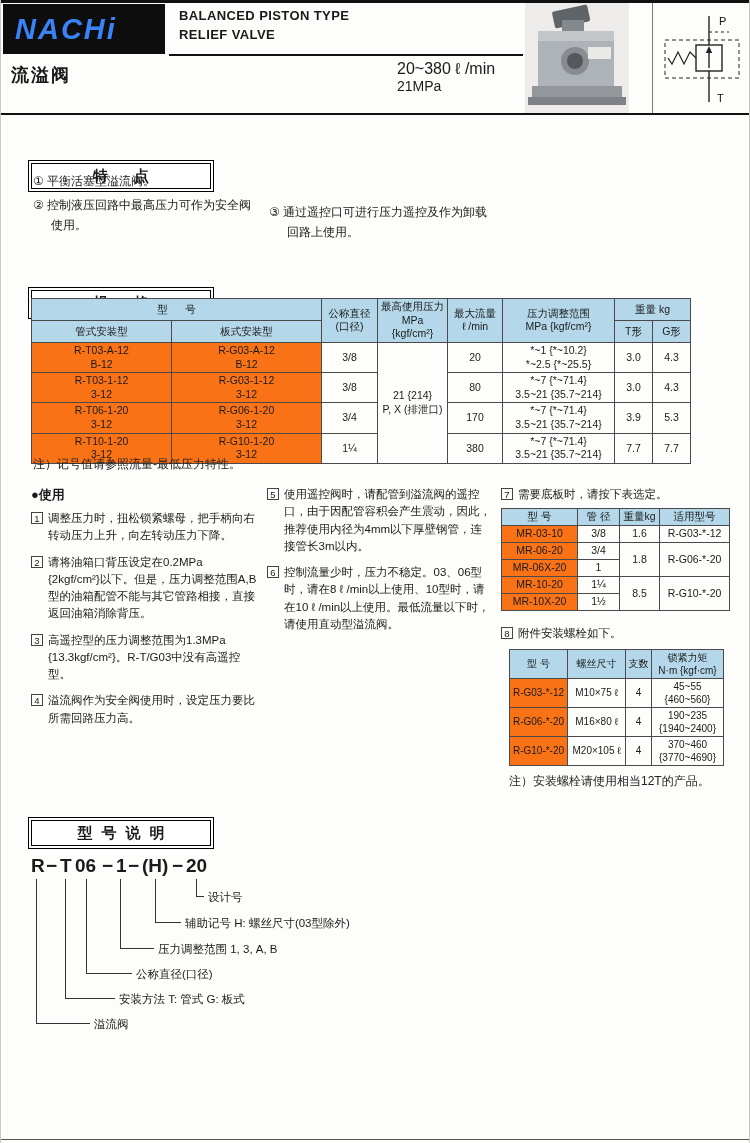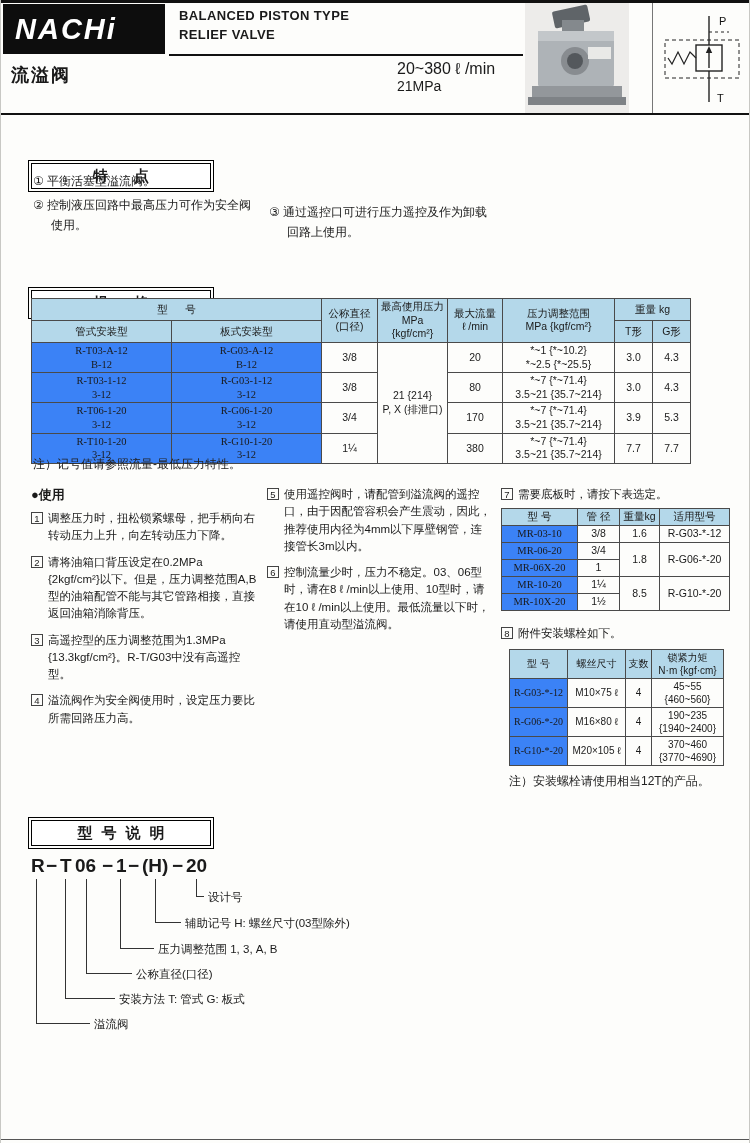--- a/index.html
+++ b/index.html
@@ -4,41 +4,41 @@
 <style>
   * { margin:0; padding:0; box-sizing:border-box; }
   html,body { background:#9a9a9a; }
   body { font-family:"Liberation Sans","DejaVu Sans",sans-serif; color:#1a1a1a; }
   .page { position:relative; width:750px; height:1143px; background:#fdfdfb; margin:0 auto; overflow:hidden;
           border-left:1px solid #c8c8c4; border-right:1px solid #c8c8c4; }
   .abs { position:absolute; }
   .rule { background:#111; }
 
   
-  .logo-box { left:2px; top:4px; width:162px; height:50px; background:#0d0d0d; color:#ffffff;
+  .logo-box { left:2px; top:4px; width:162px; height:50px; background:#0d0d0d; color:#3b82f6;
               font-weight:bold; font-size:29px; letter-spacing:2px; line-height:50px; padding-left:12px;
               font-style:italic; }
   .title { left:178px; top:7px; font-size:13px; font-weight:bold; line-height:1.45; letter-spacing:.4px; }
   .cn-name { left:10px; top:63px; font-size:18px; font-weight:bold; letter-spacing:2px; }
   .flow { left:396px; top:60px; font-size:16px; }
   .press { left:396px; top:78px; font-size:14px; }
 
   
   .section-box { width:180px; height:26px; background:#fff; border:1px solid #000; outline:1px solid #000;
                  outline-offset:2px; text-align:center; font-size:15px; font-weight:bold; line-height:24px; }
   .sec2 { letter-spacing:26px; text-indent:26px;margin-top:28px; }
   .sec4 { letter-spacing:9px; text-indent:9px; }
 
   .feat-item { padding-left:18px; text-indent:-18px; font-size:12px; line-height:1.65; margin-bottom:4px; }
 
   table { border-collapse:collapse; table-layout:fixed; }
   th,td { border:1px solid #4a4a4a; font-size:10.5px; font-weight:normal; text-align:center;
           vertical-align:middle; padding:1px 2px; line-height:1.3; }
   th { background:#b4d8ea; }
-  td.blue { background:#3b82f6;font-family:Liberation Serif, serif; }
+  td.blue { background:#f97316; }
   .pre { white-space:pre-line; }
   .spec-table td { height:27px; }
   .spec-table tr.hdr th { height:17px; }
 
   .note { font-size:12px; color:#222; }
 
   .u-col { line-height:1.45; }
   .u-item { position:relative; padding-left:17px; margin-bottom:9px; font-size:11.5px; line-height:1.5; }
   .u-num { position:absolute; left:0; top:2px; width:12px; height:12px; border:1px solid #444;
            font-size:9.5px; line-height:11px; text-align:center; }

